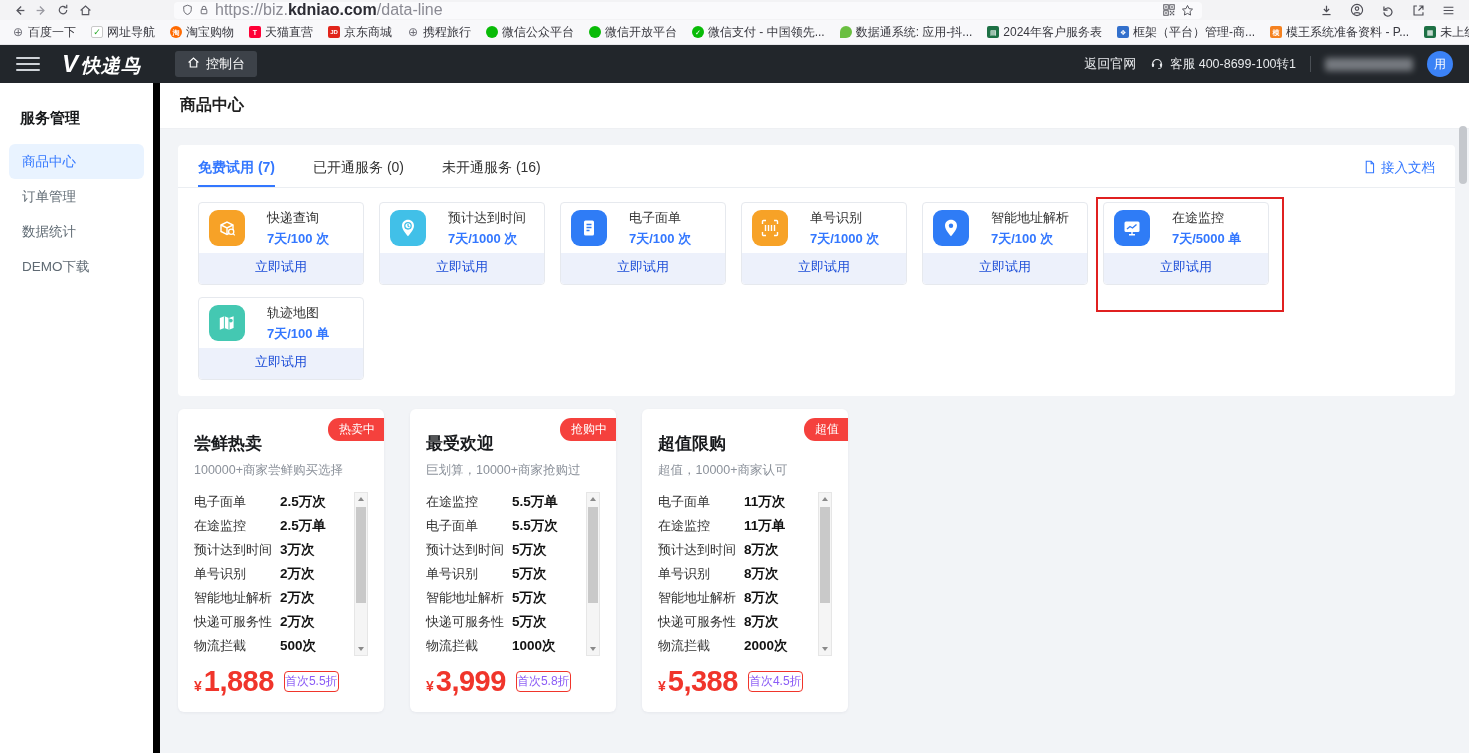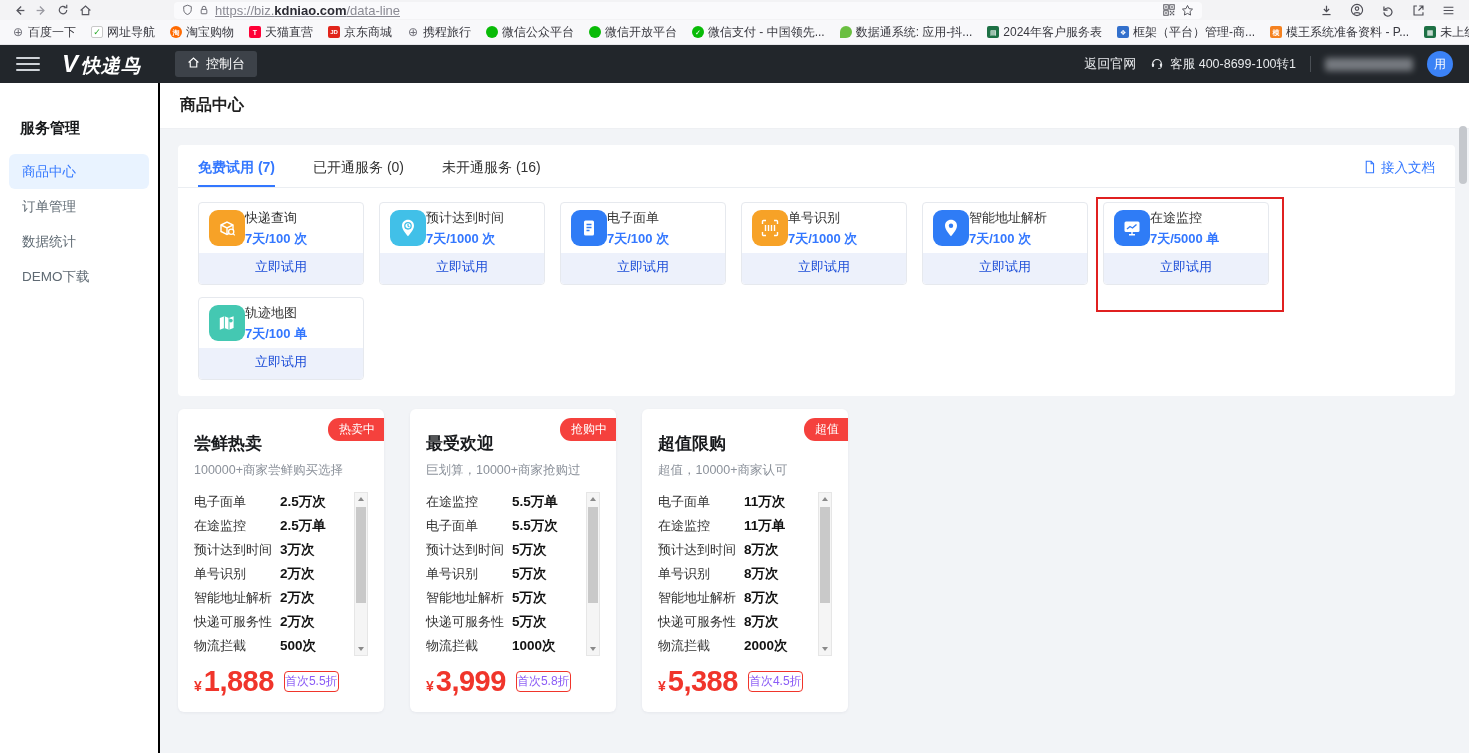--- a/index.html
+++ b/index.html
@@ -6,21 +6,21 @@
   html,body { width:1469px; height:753px; }
   body { font-family:"Liberation Sans","DejaVu Sans",sans-serif; background:#fff; overflow:hidden; }
   .viewport { position:relative; width:1469px; height:753px; overflow:hidden; background:#fff; }
 
   
   .chrome { height:20px; background:#f3f3f5; display:flex; align-items:center; padding:0 8px; }
   .chrome svg { display:block; }
   .nav-ico { width:22px; height:18px; display:flex; align-items:center; justify-content:center; color:#57575f; }
   .urlbar { margin-left:78px; width:1028px; height:17px; background:#fafafc; border-radius:4px;
             display:flex; align-items:center; padding:0 8px; gap:6px; }
-  .url-text { font-size:13px; color:#8a8a93; white-space:nowrap;text-decoration:underline; }
+  .url-text { font-size:16px; color:#8a8a93; white-space:nowrap; }
   .url-text b { color:#2b2b33; font-weight:700; }
   .urlbar .spacer { flex:1; }
   .chrome-right { margin-left:auto; display:flex; align-items:center; gap:17px; padding-right:6px; color:#4d4d55; }
 
   
   .bookmarks { height:25px; background:#f8f8fa; display:flex; align-items:center; padding:0 12px; gap:15px;
                font-size:12px; color:#38383f; white-space:nowrap; border-bottom:1px solid #e6e6ea; }
   .bm { display:flex; align-items:center; gap:4px; cursor:default; }
   .fav { width:12px; height:12px; border-radius:2px; flex:none; display:flex; align-items:center; justify-content:center;
          font-size:7px; color:#fff; font-weight:700; line-height:1; }
@@ -47,42 +47,42 @@
   .appbar-right { margin-left:auto; display:flex; align-items:center; gap:14px;text-align:center; }
   .back-site { font-size:13px; color:#e7e9ec; cursor:pointer; }
   .support { display:flex; align-items:center; gap:6px; font-size:12.5px; color:#e7e9ec; }
   .vdiv { width:1px; height:16px; background:#4a4f55; }
   .blurred-name { width:88px; height:13px; background:#85898f; border-radius:2px; filter:blur(3px); opacity:.85; }
   .avatar { width:26px; height:26px; border-radius:50%; background:#3b82f6; color:#fff; font-size:12px;
             display:flex; align-items:center; justify-content:center; cursor:pointer; }
 
   
   .bodyrow { display:flex; height:670px; }
-  .sidebar { width:160px; background:#fff; border-right:2px solid #000000; padding-top:30px; flex:none; }
+  .sidebar { width:160px; background:#fff; border-right:7px solid #000000; padding-top:20px; flex:none; }
   .sb-title { font-size:15px; font-weight:700; color:#16181a; padding:0 20px; margin:6px 0 16px; }
   .sb-item { height:35px; line-height:35px; font-size:13.5px; color:#5f6a73; padding-left:22px; cursor:pointer; }
   .sb-item.active { margin:0 9px 0 9px; padding-left:13px; background:#e9f3ff; color:#3377ff; border-radius:6px; }
 
   .main { flex:1; display:flex; flex-direction:column; min-width:0; }
   .title-row { height:46px; background:#fff; border-bottom:1px solid #eef0f3; display:flex; align-items:center; padding:0 20px; flex:none; }
   .page-title { font-size:16px; font-weight:700; color:#1f1f1f; }
   .content { flex:1; background:#f2f4f7; padding:16px 14px 0 18px; overflow:hidden; }
 
   
   .panel { background:#fff; border-radius:4px; padding:14px 20px 16px; }
   .tabs-row { display:flex; align-items:center; }
   .tab { font-size:14px; color:#333; margin-right:38px; padding-bottom:10px; position:relative; cursor:pointer; }
   .tab.active { color:#3377ff; font-weight:600; }
   .tab.active::after { content:""; position:absolute; left:0; right:0; bottom:0; height:2px; background:#3377ff; }
   .docs-link { margin-left:auto; display:flex; align-items:center; gap:5px; color:#3377ff; font-size:13.5px; cursor:pointer; padding-bottom:10px; }
   .tabs-divider { border-bottom:1px solid #ebeef2; margin:0 -20px; }
 
   .trial-grid { margin-top:14px; display:grid; grid-template-columns:repeat(6,166px); gap:12px 15px; }
   .tcard { border:1px solid #e6e9ee; border-radius:4px; position:relative; background:#fff; }
-  .tcard-top { display:flex; align-items:center; gap:0; padding:8px 10px; height:50px; }
+  .tcard-top { display:flex; align-items:center; gap:22px; padding:8px 10px; height:50px; }
   .ticon { width:36px; height:36px; border-radius:9px; flex:none; display:flex; align-items:center; justify-content:center; }
   .c-orange { background:#f7a227; } .c-cyan { background:#41c0e8; } .c-blue { background:#2f7cf6; } .c-teal { background:#44c8b2; }
   .tname { font-size:13px; color:#333; margin-bottom:3px; }
   .tquota { font-size:13px; color:#3377ff; font-weight:700; }
   .tcta { background:#edf1fb; color:#1d4ed8; text-align:center; font-size:13px; padding:5px 0 8px; border-radius:0 0 4px 4px; cursor:pointer; }
   .red-annotation { position:absolute; left:-8px; top:-6px; right:-16px; bottom:-28px; border:2px solid #e02020; pointer-events:none; z-index:5; }
 
   
   .banner { margin-top:13px; height:44px; border-radius:4px; position:relative; overflow:hidden;
             background:linear-gradient(90deg,#e7ecf2 0%,#e2e8ef 55%,#dde4ec 100%);

